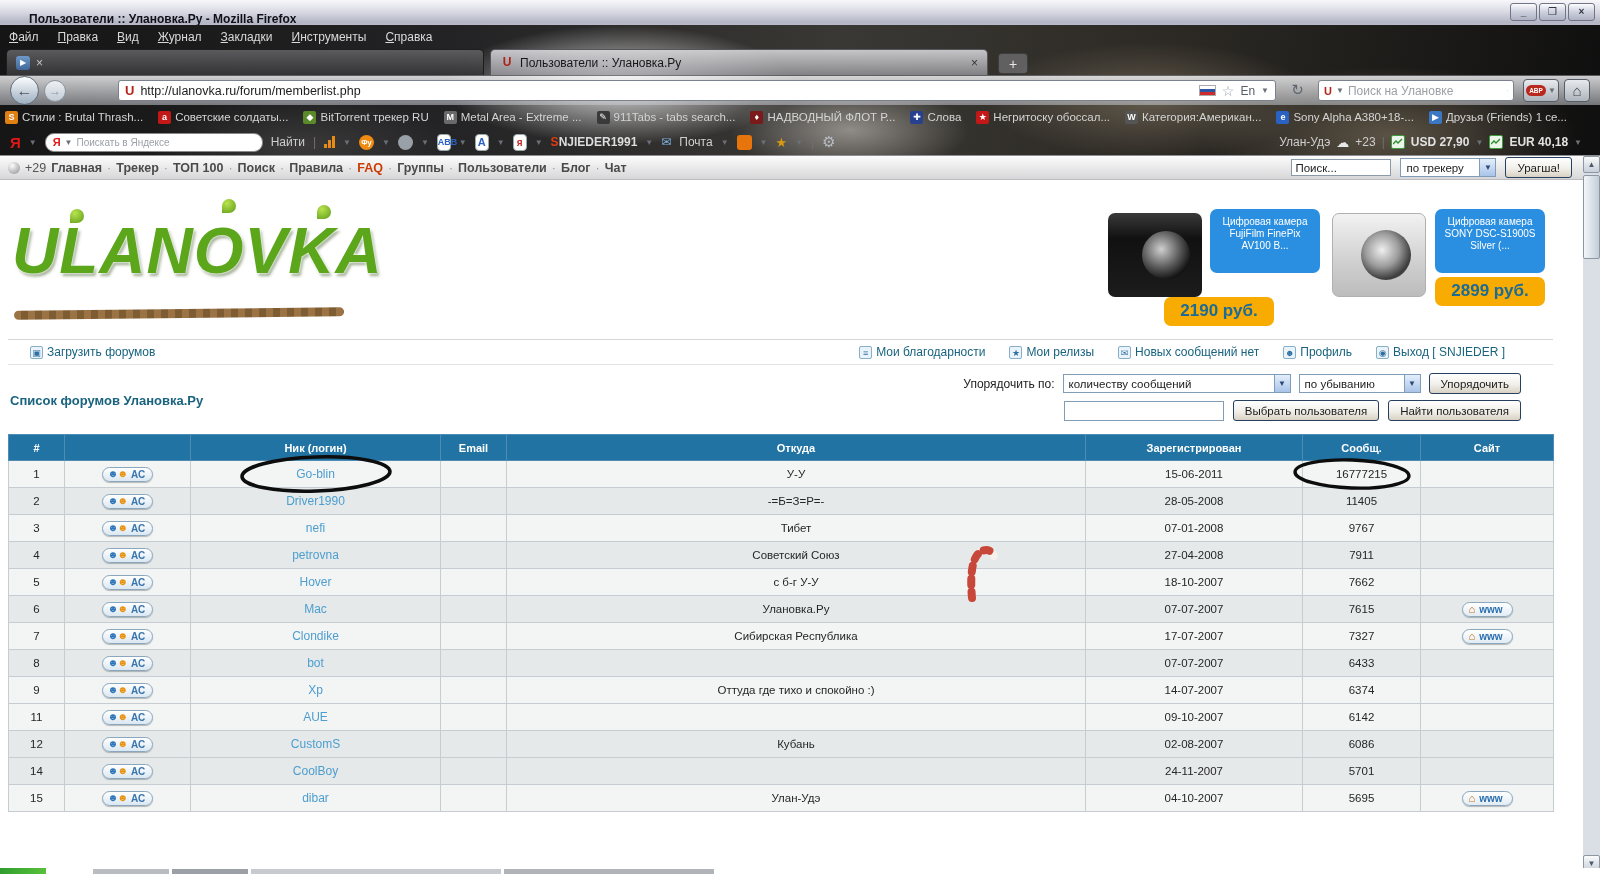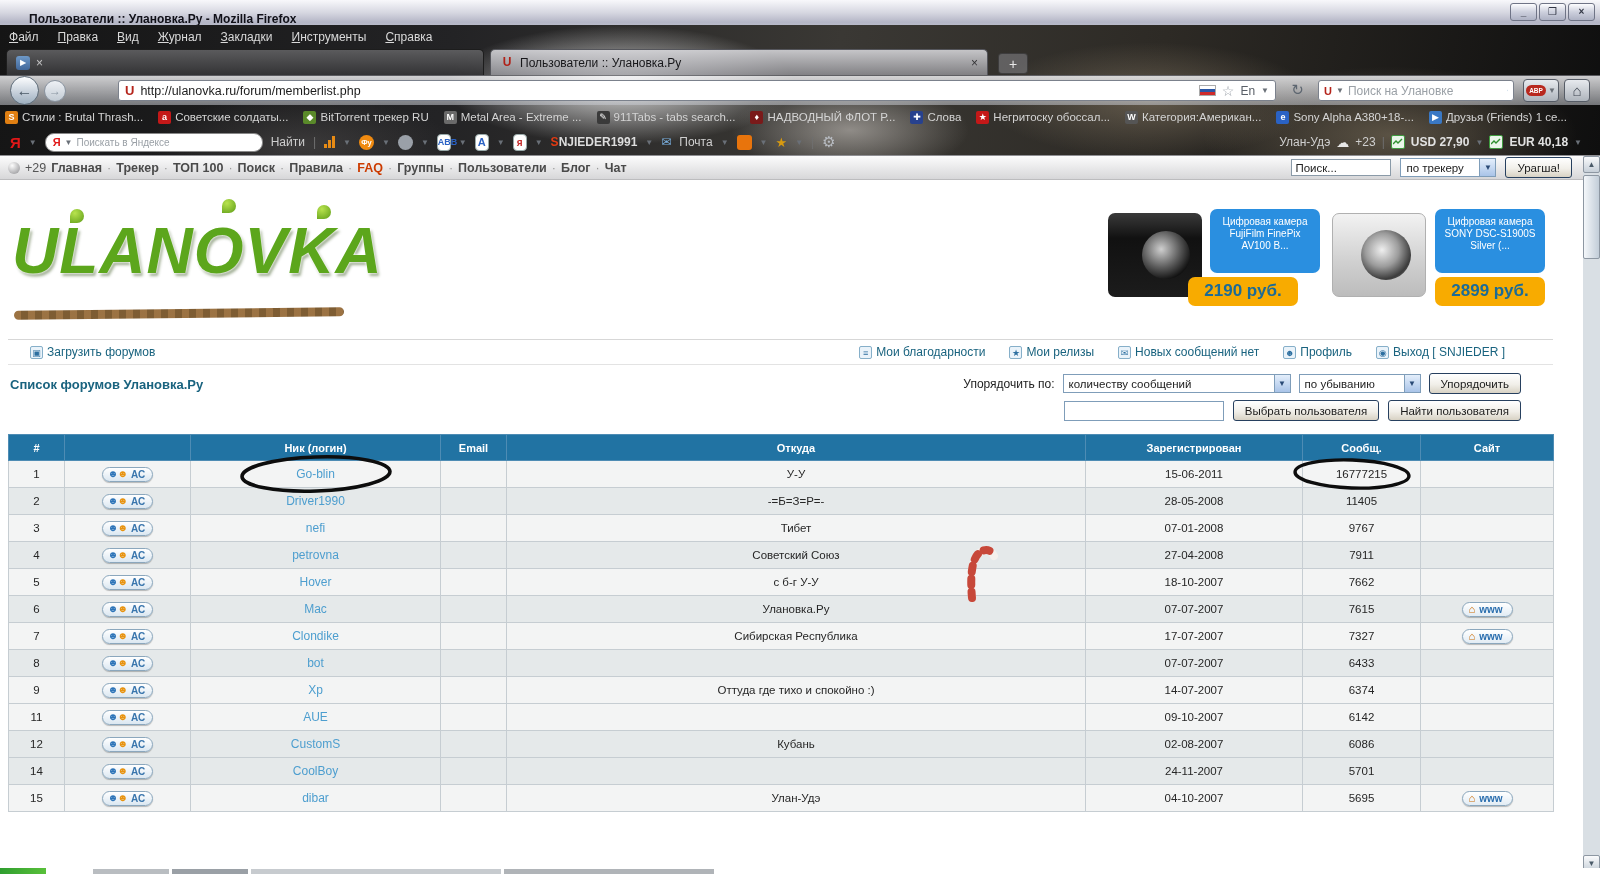--- a/index.html
+++ b/index.html
@@ -162,21 +162,21 @@
     color:#1c6b96;font-size:17px;font-weight:bold;text-align:center;line-height:28px;}
 
   .userbar{position:absolute;left:8px;top:158px;width:1545px;height:26px;border-top:1px solid #d7d7d7;
     border-bottom:1px solid #e3e3e3;display:flex;align-items:center;font-size:12px;color:#19637f;}
   .ub-ico{width:13px;height:13px;border:1px solid #86afc9;border-radius:2px;background:#eaf3fa;
     color:#2d6fa0;font-size:9px;line-height:12px;text-align:center;margin-right:4px;flex:0 0 13px;}
   .ub-left{display:flex;align-items:center;margin-left:22px;}
   .ub-right{margin-left:auto;display:flex;align-items:center;gap:24px;margin-right:48px;}
   .ub-link{display:flex;align-items:center;}
 
-  .listhead-title{position:absolute;left:10px;top:196px;font-size:13px;font-weight:bold;color:#19637f;}
+  .listhead-title{position:absolute;left:10px;top:212px;font-size:13px;font-weight:bold;color:#19637f;}
   .sortrow1{position:absolute;right:62px;top:192px;display:flex;align-items:center;gap:8px;font-size:12px;color:#222;}
   .sortrow2{position:absolute;right:62px;top:219px;display:flex;align-items:center;gap:9px;}
   .finduser-input{width:160px;height:20px;border:1px solid #7f9db9;font-family:inherit;font-size:12px;padding:0 3px;}
 
   
   table.members{position:absolute;left:8px;top:253px;width:1545px;border-collapse:collapse;table-layout:fixed;}
   table.members th{background:#2173a3;color:#fff;font-size:11px;font-weight:bold;height:26px;
     border:1px solid #4e8cb4;}
   table.members td{height:27px;border:1px solid #c6cdd2;font-size:11.5px;color:#262626;text-align:center;
     overflow:hidden;white-space:nowrap;}
@@ -422,21 +422,21 @@
   <div class="logo">
     <span class="logo-text">ULANOVKA</span>
     <span class="logo-leaf" style="left:58px;top:18px;"></span>
     <span class="logo-leaf" style="left:210px;top:8px;"></span>
     <span class="logo-leaf" style="left:305px;top:14px;"></span>
     <span class="logo-ground"></span>
   </div>
 
   <div class="ad-cam cam-black"></div>
   <div class="ad-badge" style="left:1210px;">Цифровая камера FujiFilm FinePix AV100 В...</div>
-  <div class="ad-price" style="left:1188px;">2190 руб.</div>
+  <div class="ad-price" style="left:1164px;margin-top:20px;">2190 руб.</div>
   <div class="ad-cam cam-silver"></div>
   <div class="ad-badge" style="left:1435px;">Цифровая камера SONY DSC-S1900S Silver (...</div>
   <div class="ad-price" style="left:1435px;">2899 руб.</div>
 
   <div class="userbar">
     <span class="ub-left ub-link">
       <span class="ub-ico">▣</span>
       <span>Загрузить форумов</span>
     </span>
     <span class="ub-right" id="userlinks">

